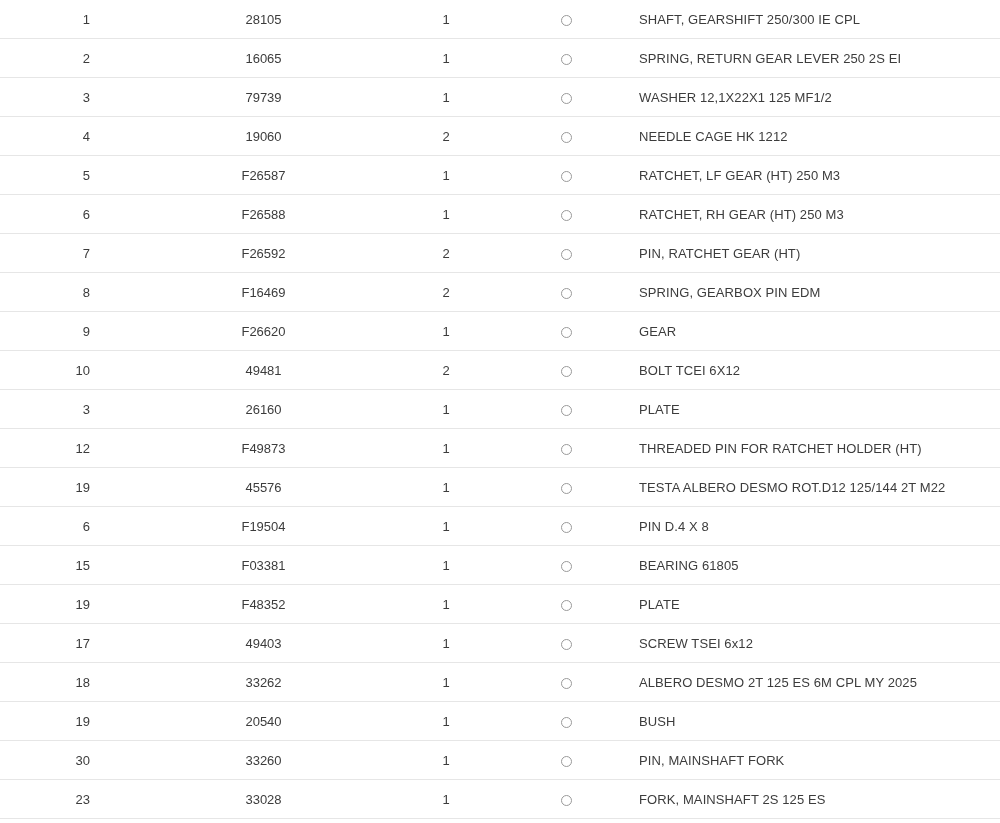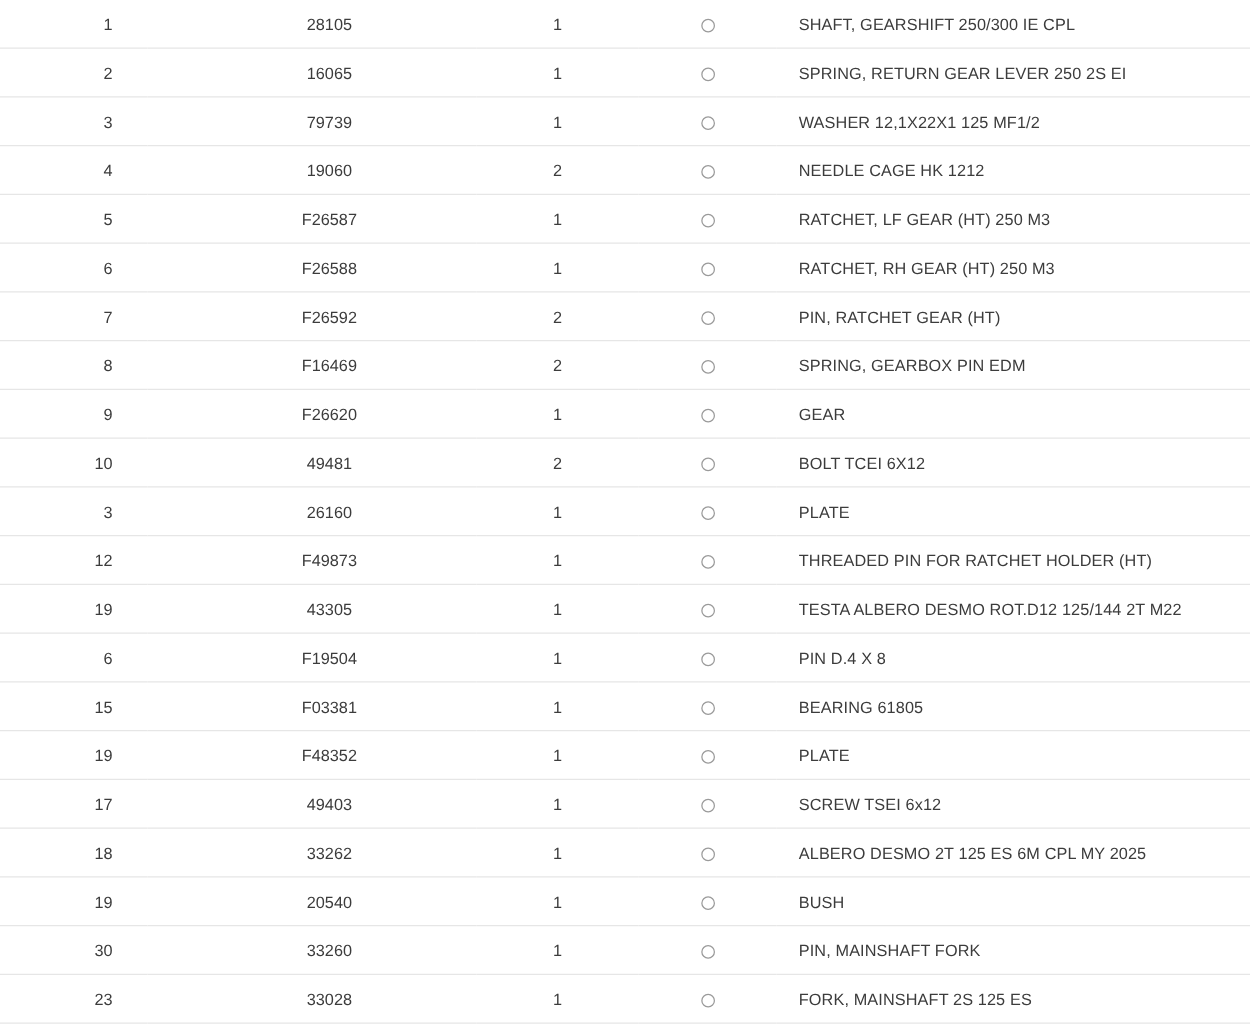--- a/index.html
+++ b/index.html
@@ -157,21 +157,21 @@
       </tr>
       <tr>
         <td class="col-index">12</td>
         <td class="col-partno">F49873</td>
         <td class="col-qty">1</td>
         <td class="col-select"><span class="radio-circle"></span></td>
         <td class="col-desc">THREADED PIN FOR RATCHET HOLDER (HT)</td>
       </tr>
       <tr>
         <td class="col-index">19</td>
-        <td class="col-partno">43305</td>
+        <td class="col-partno">45576</td>
         <td class="col-qty">1</td>
         <td class="col-select"><span class="radio-circle"></span></td>
         <td class="col-desc">TESTA ALBERO DESMO ROT.D12 125/144 2T M22</td>
       </tr>
       <tr>
         <td class="col-index">6</td>
         <td class="col-partno">F19504</td>
         <td class="col-qty">1</td>
         <td class="col-select"><span class="radio-circle"></span></td>
         <td class="col-desc">PIN D.4 X 8</td>

